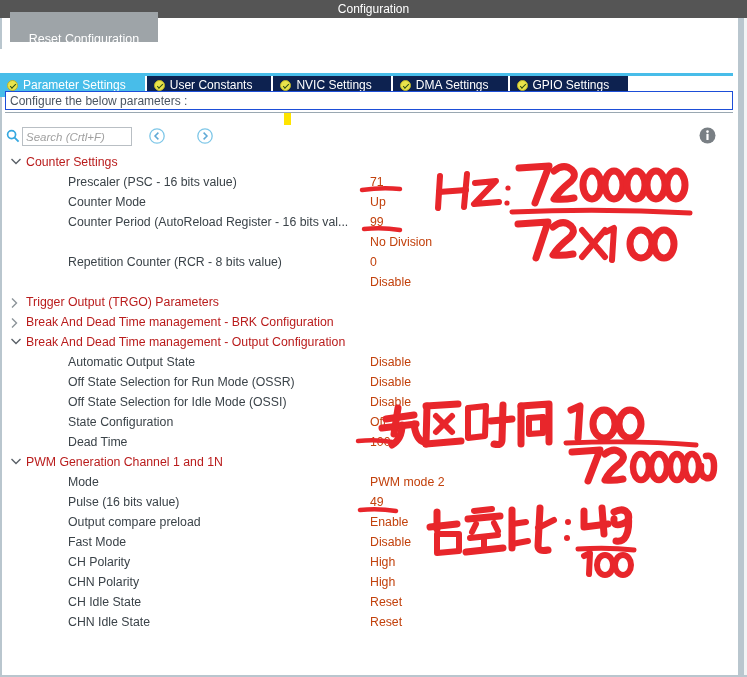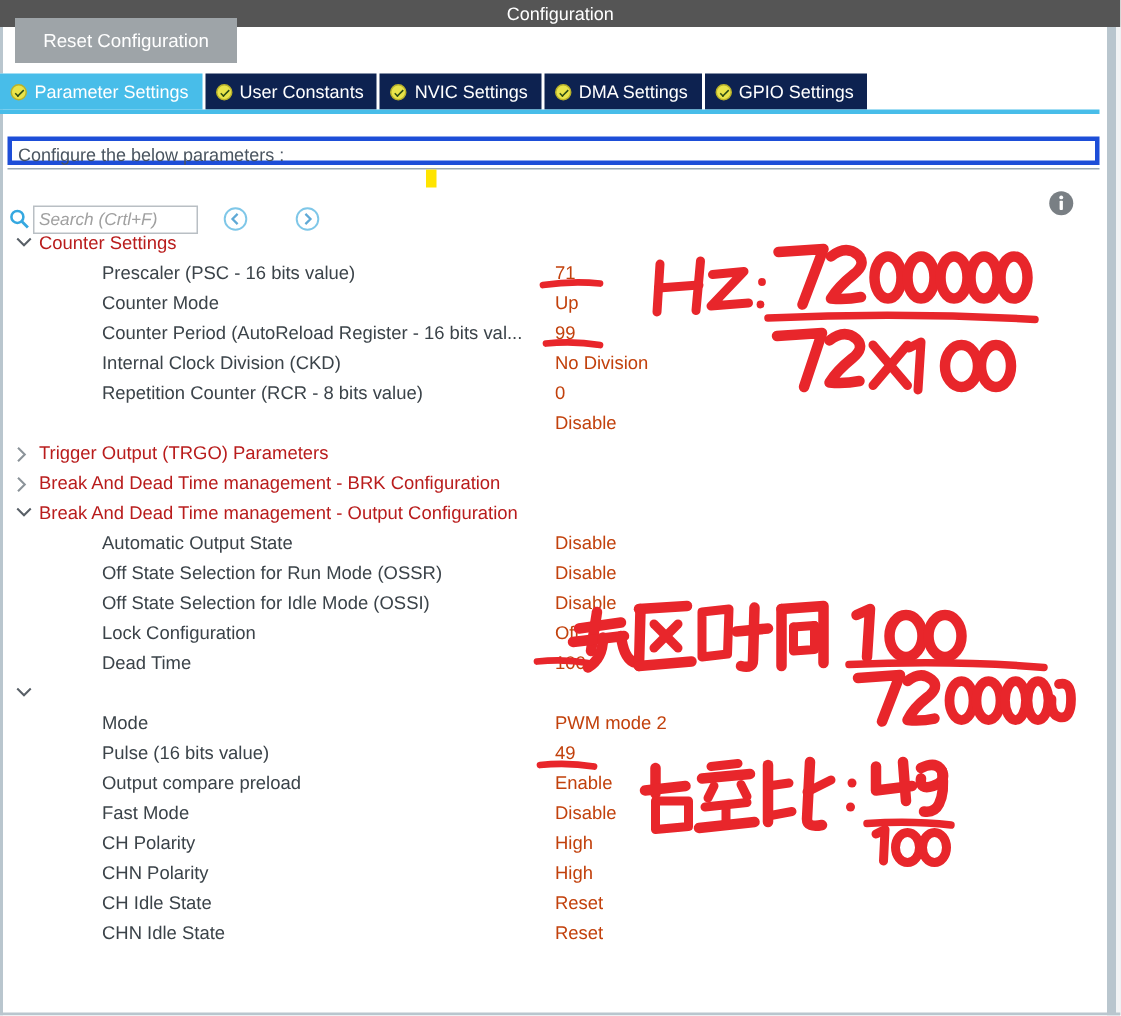--- a/index.html
+++ b/index.html
@@ -47,44 +47,45 @@
   .reset-btn {
     position: absolute; left: 10px; top: 12px;
     width: 148px; height: 30px;
     background: #9ea4a8;
     color: #ffffff;
     border: none;
     font-size: 12.5px;
     font-family: "Liberation Sans", sans-serif;
     text-align: center;
     line-height: 30px;
-    padding: 0;
+    padding: 12px;
     cursor: default;
   }
 
   
   .tabstrip {
     position: absolute; left: 0; top: 49px;
     width: 733px; height: 24px;
     background: #ffffff;
     white-space: nowrap;
     font-size: 0;
   }
   .tab {
     display: inline-block;
     height: 24px;
     background: #0d2250;
     color: #ffffff;
     font-size: 12px;
     line-height: 24px;
-    padding: 0 9px 0 7px;
+    padding: 0 19px 0 7px;
     margin-right: 2px;
     vertical-align: top;
     white-space: nowrap;
     cursor: default;
+    margin-top: 24px;
   }
   .tab.active { background: #48bde9; }
   .tab .tick {
     display: inline-block;
     width: 11px; height: 11px;
     border-radius: 50%;
     background: #e9e44a;
     border: 1px solid #b9b22a;
     position: relative;
     top: 2px;
@@ -102,21 +103,21 @@
   .tabunderline {
     position: absolute; left: 0; top: 73px;
     width: 733px; height: 3px;
     background: #48bde9;
   }
 
   
   .configbar {
     position: absolute; left: 5px; top: 91px;
     width: 728px; height: 19px;
-    border: 3px solid #1d4ed8;
+    border: 1px solid #1d4ed8;
     background: #ffffff;
     color: #4a5560;
     font-size: 12px;
     line-height: 18px;
     padding-left: 4px;
   }
 
   
   .yellow-marker {
     position: absolute; left: 284px; top: 113px;
@@ -124,21 +125,21 @@
     background: #ffe400;
   }
   .topline {
     position: absolute; left: 5px; top: 112px;
     width: 728px; height: 1px;
     background: #9aa8b2;
   }
 
   
   .searchrow {
-    position: absolute; left: 0; top: 136px;
+    position: absolute; left: 0; top: 126px;
     width: 733px; height: 24px; padding-left: 39px;
   }
   .search-icon {
     position: absolute; left: 6px; top: 3px;
     width: 14px; height: 14px;
   }
   .search-input {
     position: absolute; left: 22px; top: 1px;
     width: 110px; height: 19px;
     border: 1px solid #b9bfc4;
@@ -278,21 +279,20 @@
       </div>
       <div class="row">
         <span class="rlabel">Counter Mode</span>
         <span class="rvalue">Up</span>
       </div>
       <div class="row">
         <span class="rlabel">Counter Period (AutoReload Register - 16 bits val...</span>
         <span class="rvalue">99</span>
       </div>
       <div class="row">
-        <span class="rlabel">Internal Clock Division (CKD)</span>
         <span class="rvalue">No Division</span>
       </div>
       <div class="row">
         <span class="rlabel">Repetition Counter (RCR - 8 bits value)</span>
         <span class="rvalue">0</span>
       </div>
       <div class="row">
         <span class="rvalue">Disable</span>
       </div>
       <div class="node">
@@ -325,33 +325,34 @@
       </div>
       <div class="row">
         <span class="rlabel">Off State Selection for Run Mode (OSSR)</span>
         <span class="rvalue">Disable</span>
       </div>
       <div class="row">
         <span class="rlabel">Off State Selection for Idle Mode (OSSI)</span>
         <span class="rvalue">Disable</span>
       </div>
       <div class="row">
-        <span class="rlabel">Lock Configuration</span>
+        <span class="rlabel">State Configuration</span>
         <span class="rvalue">Off</span>
       </div>
       <div class="row">
         <span class="rlabel">Dead Time</span>
         <span class="rvalue">100</span>
       </div>
       <div class="node">
         <span class="chev">
           <svg width="12" height="8" viewBox="0 0 12 8">
             <polyline points="1.5,2 6,6.5 10.5,2" fill="none" stroke="#5a6168" stroke-width="1.4"></polyline>
           </svg>
         </span>
+        <span class="grouplabel">PWM Generation Channel 1 and 1N</span>
       </div>
       <div class="row">
         <span class="rlabel">Mode</span>
         <span class="rvalue">PWM mode 2</span>
       </div>
       <div class="row">
         <span class="rlabel">Pulse (16 bits value)</span>
         <span class="rvalue">49</span>
       </div>
       <div class="row">

